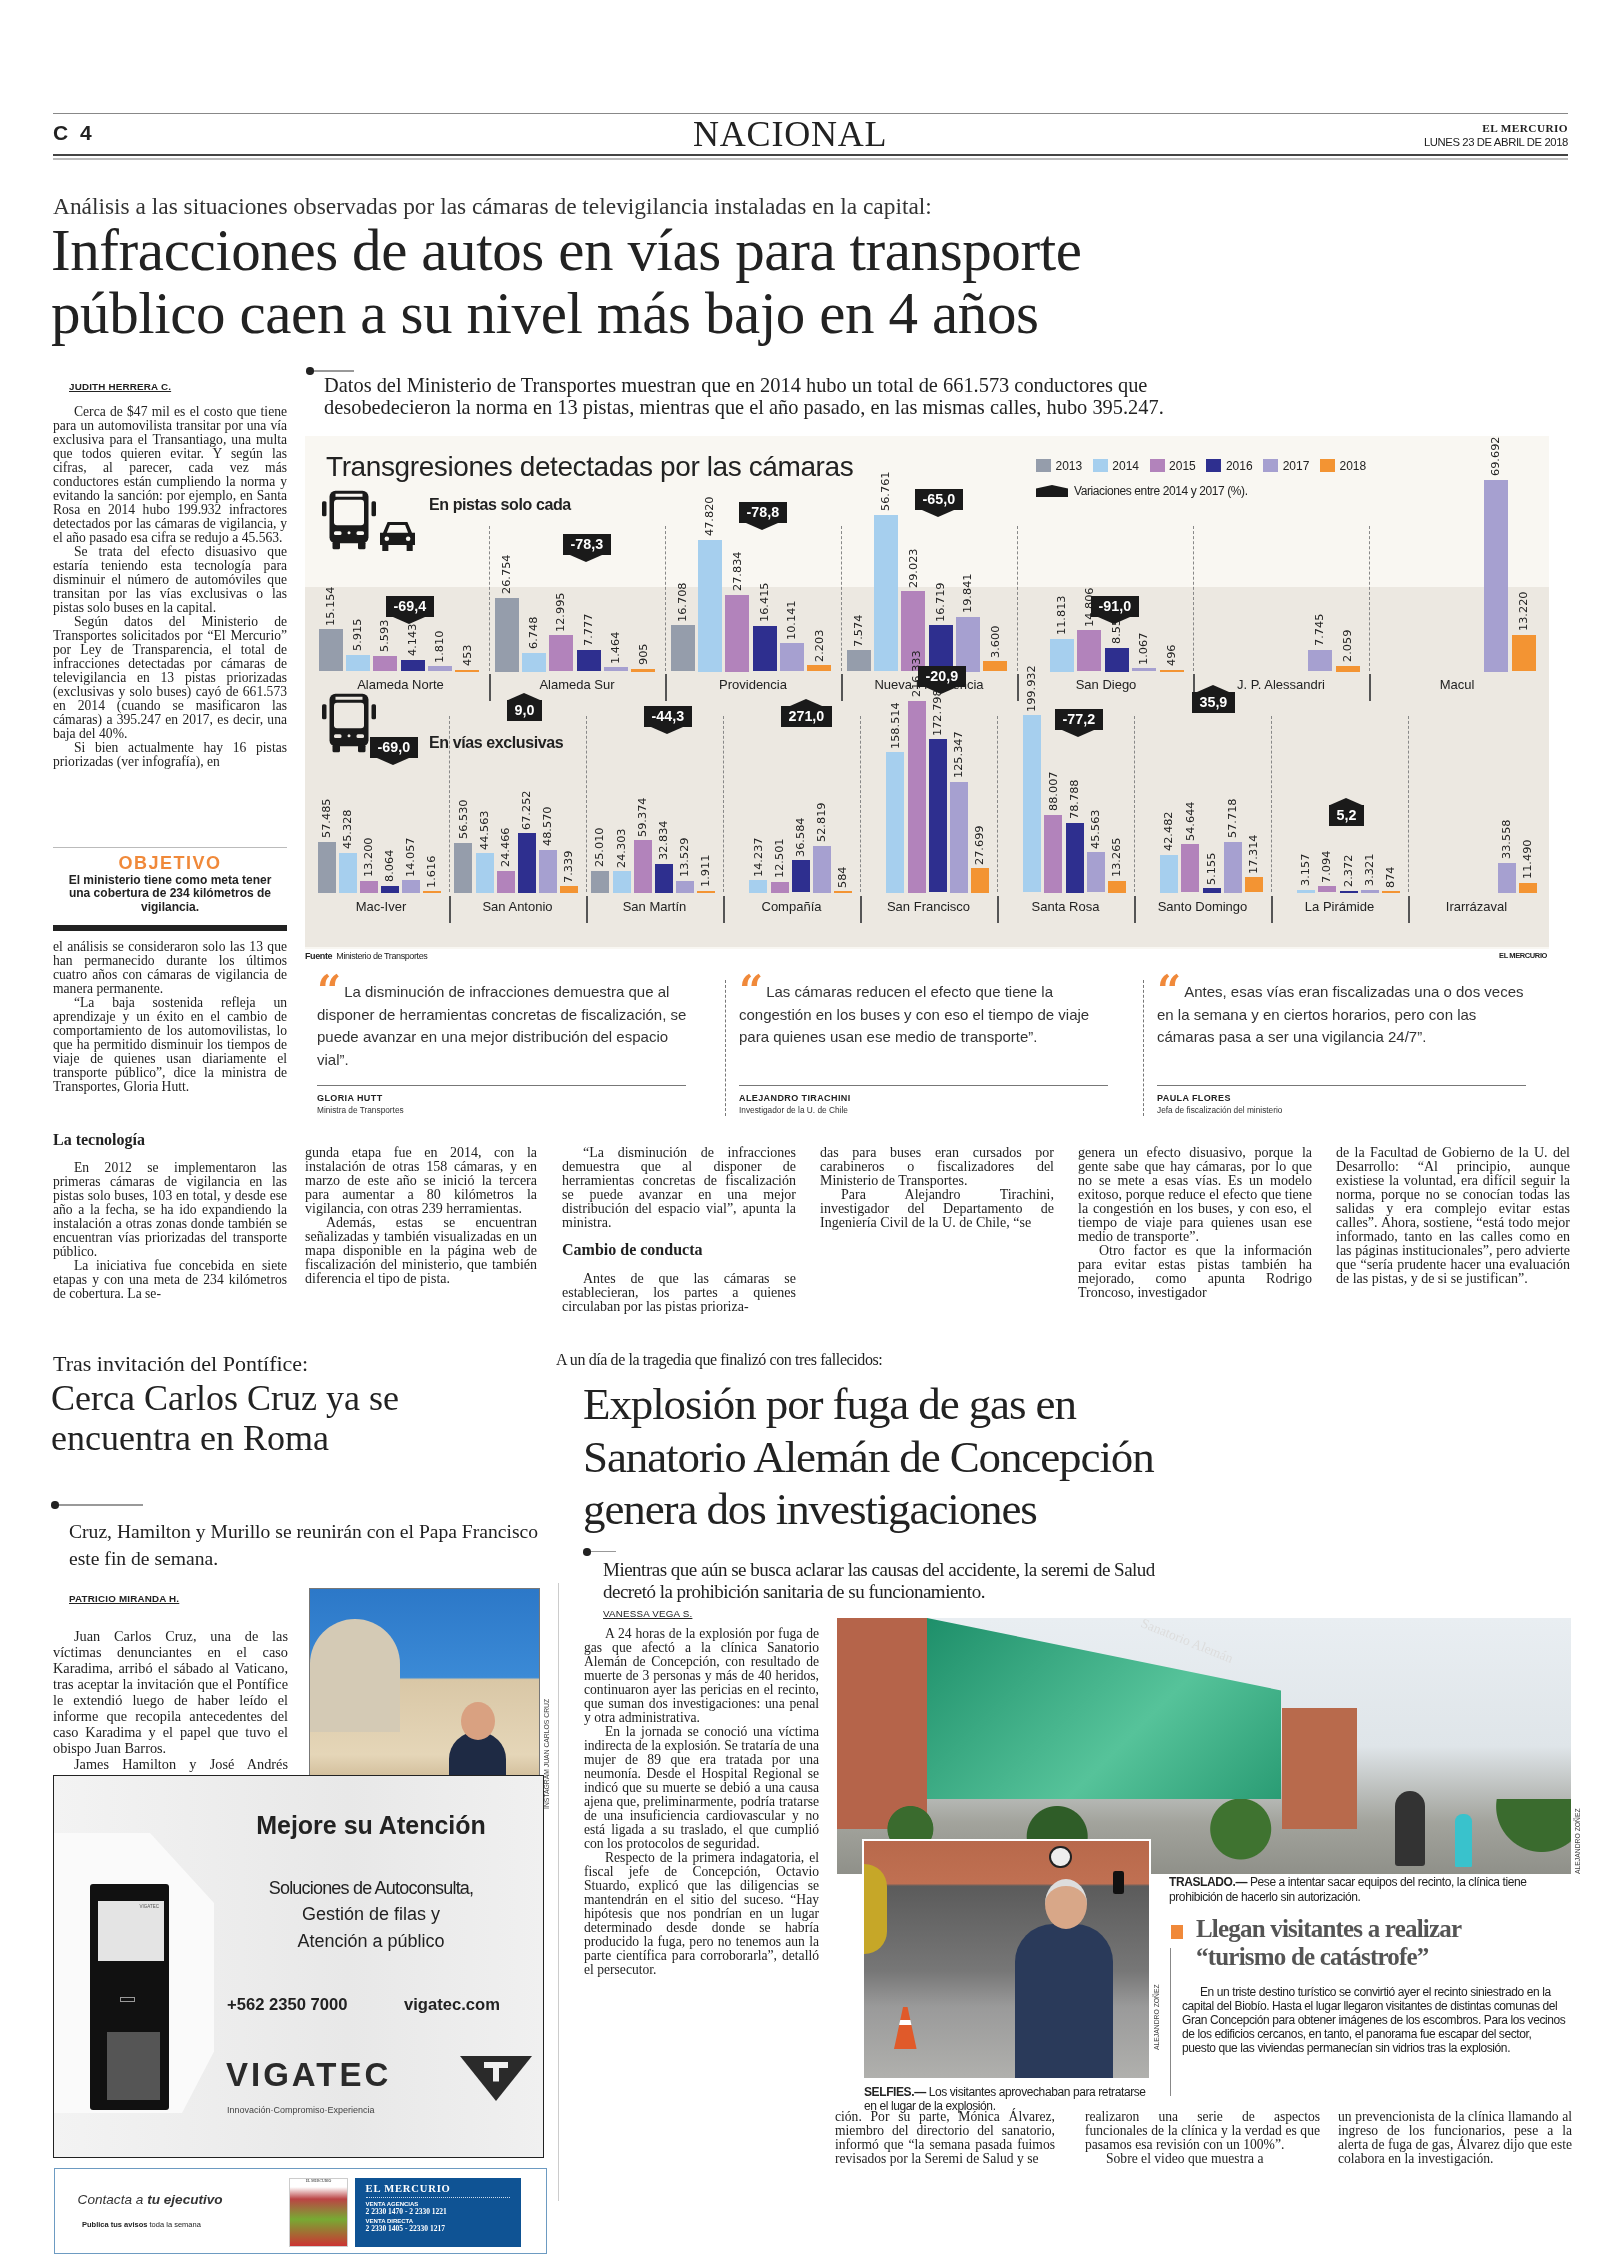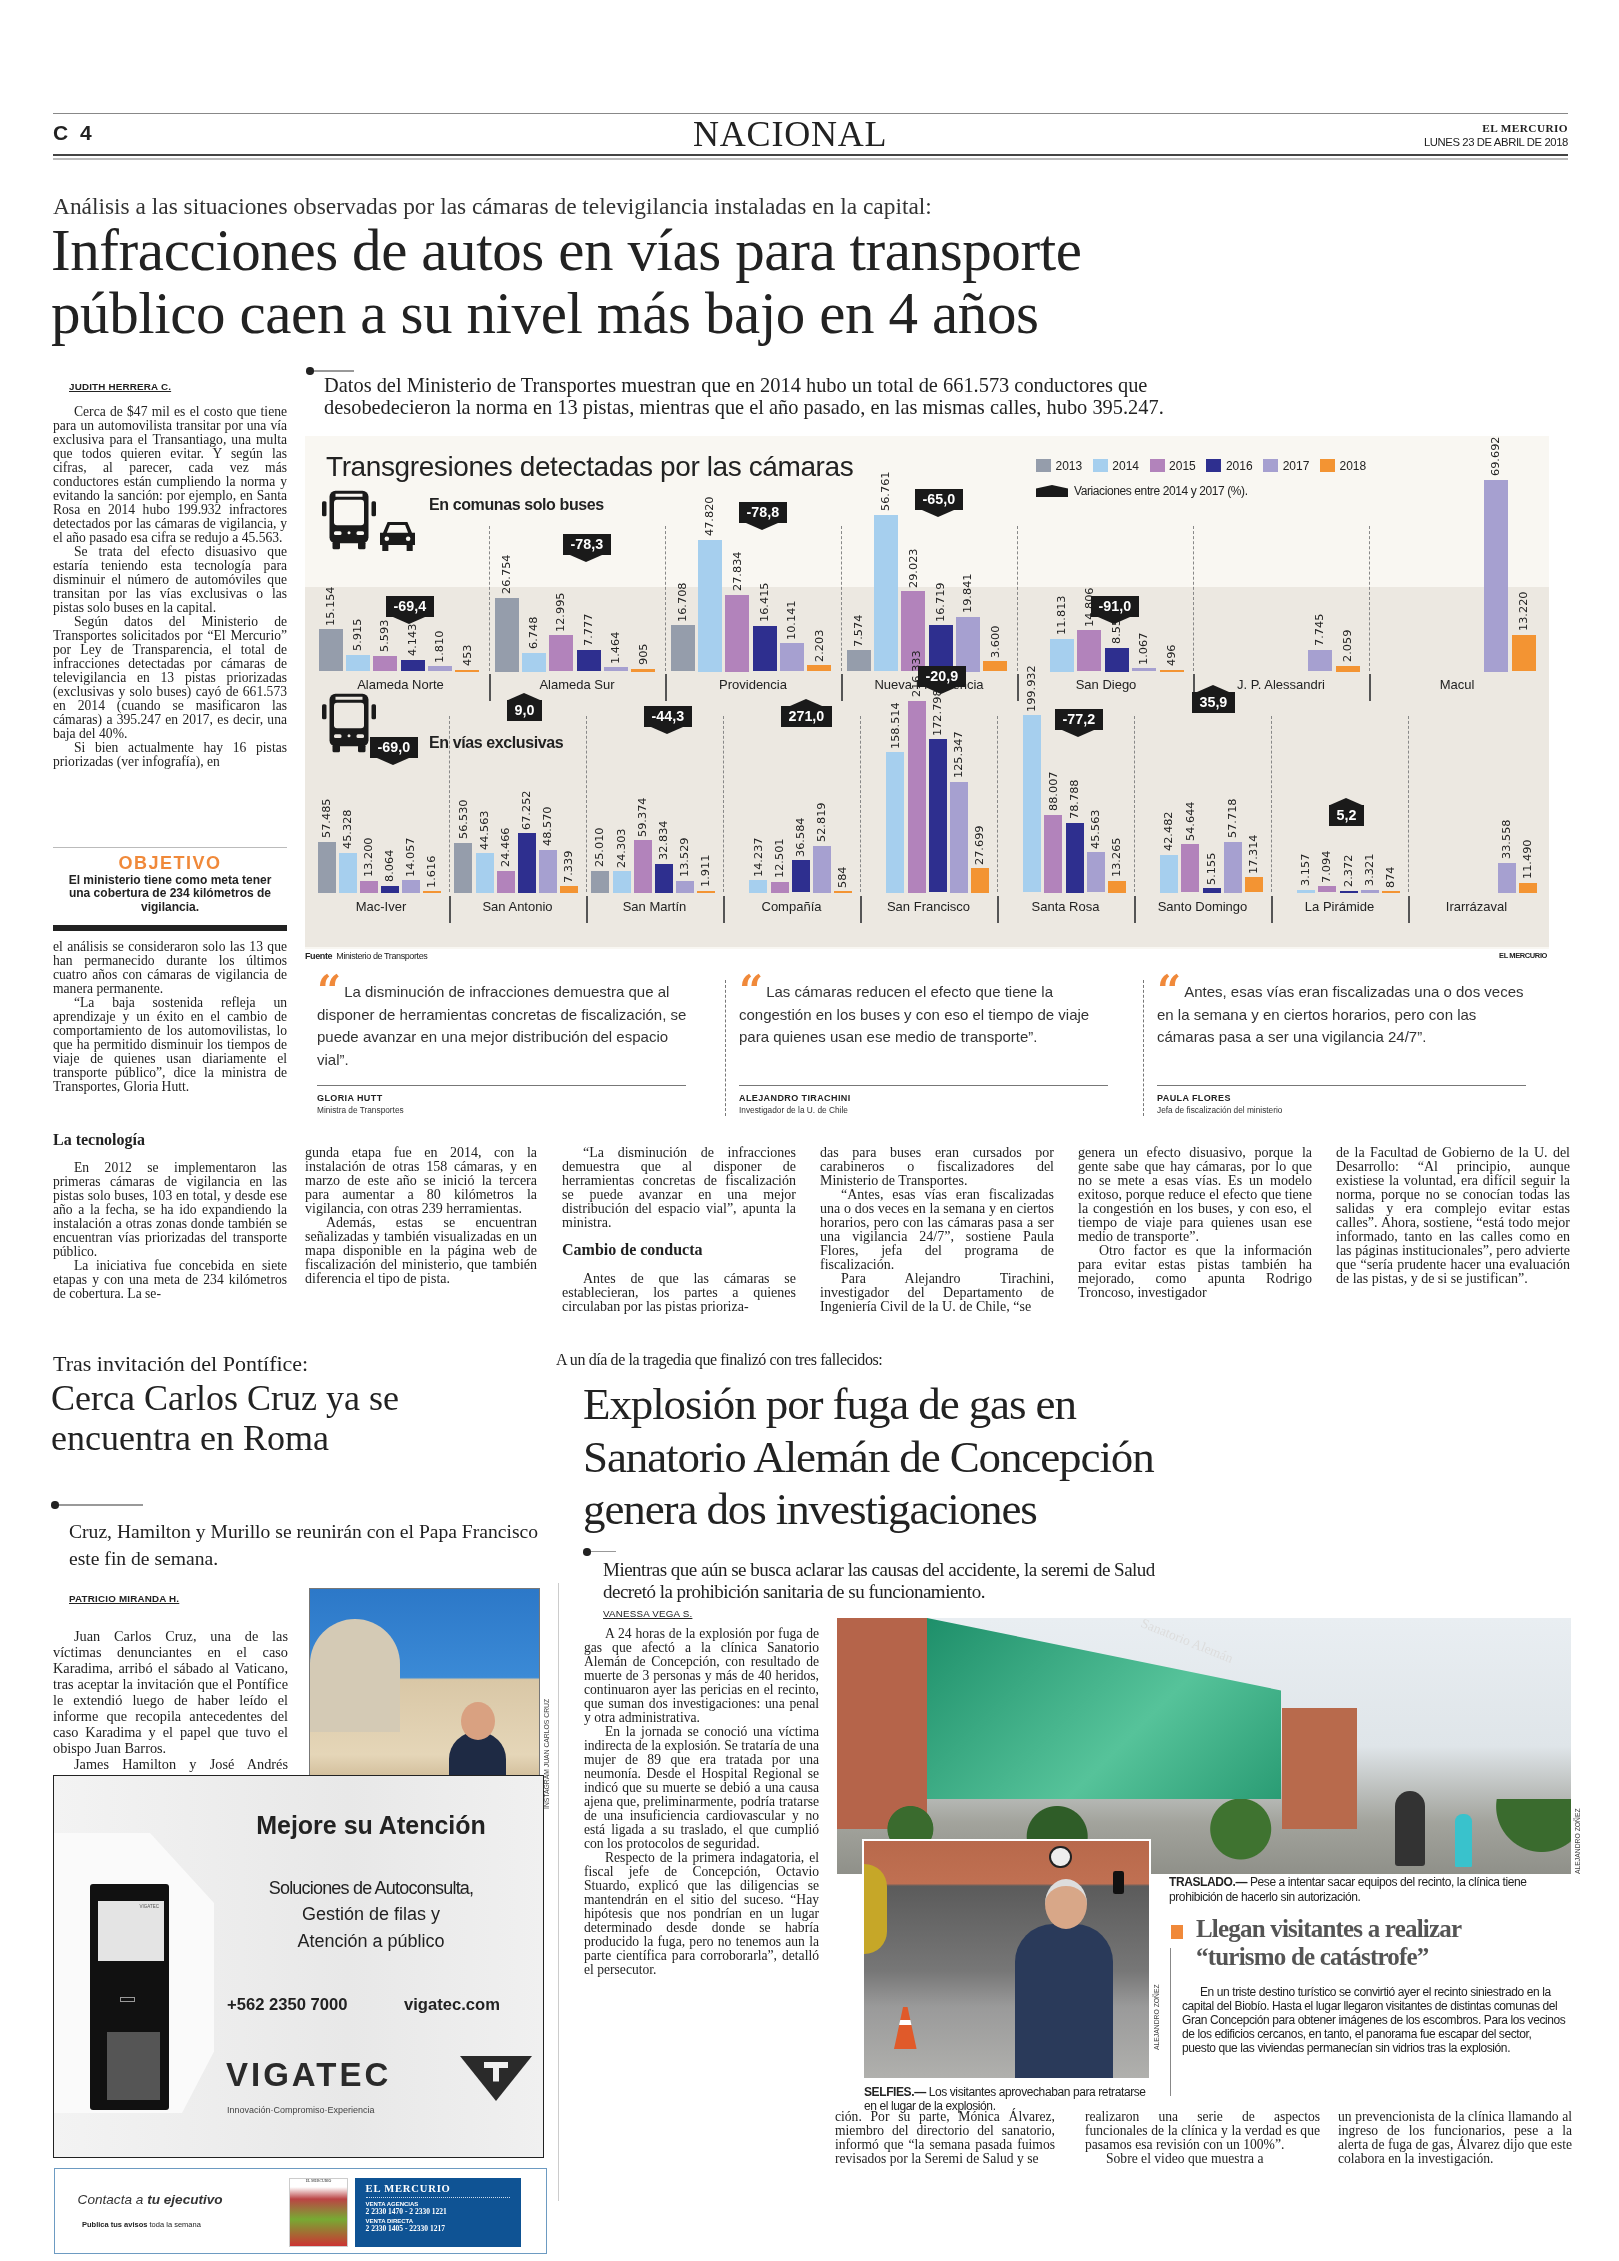--- a/index.html
+++ b/index.html
@@ -111,21 +111,21 @@
       <rect x="48" y="70" width="10" height="10" rx="2" fill="#1a1a1a"></rect>
   </svg>
   <svg class="abs" style="left:75px;top:83px" width="35" height="32" viewBox="0 0 46 42">
     <path d="M10 4 h26 l6 14 h4 v16 h-46 v-16 h4z" fill="#1a1a1a"></path>
       <path d="M13 8 h20 l4 10 h-28z" fill="#f9f7f2"></path>
     <circle cx="9" cy="26" r="3" fill="#f9f7f2"></circle>
       <circle cx="37" cy="26" r="3" fill="#f9f7f2"></circle>
     <rect x="3" y="34" width="8" height="8" fill="#1a1a1a"></rect>
       <rect x="35" y="34" width="8" height="8" fill="#1a1a1a"></rect>
   </svg>
-  <div class="abs cond" style="left:124px;top:60px;font-size:16px;font-weight:bold">En comunas solo buses</div>
+  <div class="abs cond" style="left:124px;top:60px;font-size:16px;font-weight:bold">En pistas solo cada</div>
 
   <svg class="abs" style="left:16.6px;top:256px" width="54" height="62" viewBox="0 0 72 82">
     <rect x="10" y="2" width="52" height="70" rx="8" fill="#1a1a1a"></rect>
       <rect x="16" y="14" width="40" height="34" rx="4" fill="#ece8e1"></rect>
       <rect x="18" y="6" width="36" height="4" fill="#ece8e1"></rect>
     <rect x="0" y="16" width="6" height="20" rx="2" fill="#1a1a1a"></rect>
       <rect x="66" y="16" width="6" height="20" rx="2" fill="#1a1a1a"></rect>
     <rect x="16" y="56" width="10" height="5" rx="2" fill="#ece8e1"></rect>
       <rect x="46" y="56" width="10" height="5" rx="2" fill="#ece8e1"></rect>
       <circle cx="36" cy="58" r="2" fill="#ece8e1"></circle>
@@ -378,21 +378,20 @@
 </div>
 <div class="abs col" style="left:562px;top:1146px;width:234px;font-size:14px;line-height:14px">
   <p>“La disminución de infracciones demuestra que al disponer de herramientas concretas de fiscalización se puede avanzar en una mejor distribución del espacio vial”, apunta la ministra.</p>
 </div>
 <div class="abs" style="left:562px;top:1241px;font-size:16px;font-weight:bold">Cambio de conducta</div>
 <div class="abs col" style="left:562px;top:1272px;width:234px;font-size:14px;line-height:14px">
   <p>Antes de que las cámaras se establecieran, los partes a quienes circulaban por las pistas prioriza-</p>
 </div>
 <div class="abs col" style="left:820px;top:1146px;width:234px;font-size:14px;line-height:14px">
   <p style="text-indent:0">das para buses eran cursados por carabineros o fiscalizadores del Ministerio de Transportes.</p>
-  <p>“Antes, esas vías eran fiscalizadas una o dos veces en la semana y en ciertos horarios, pero con las cámaras pasa a ser una vigilancia 24/7”, sostiene Paula Flores, jefa del programa de fiscalización.</p>
   <p>Para Alejandro Tirachini, investigador del Departamento de Ingeniería Civil de la U. de Chile, “se</p>
 </div>
 <div class="abs col" style="left:1078px;top:1146px;width:234px;font-size:14px;line-height:14px">
   <p style="text-indent:0">genera un efecto disuasivo, porque la gente sabe que hay cámaras, por lo que no se mete a esas vías. Es un modelo exitoso, porque reduce el efecto que tiene la congestión en los buses, y con eso, el tiempo de viaje para quienes usan ese medio de transporte”.</p>
   <p>Otro factor es que la información para evitar estas pistas también ha mejorado, como apunta Rodrigo Troncoso, investigador</p>
 </div>
 <div class="abs col" style="left:1336px;top:1146px;width:234px;font-size:14px;line-height:14px">
   <p style="text-indent:0">de la Facultad de Gobierno de la U. del Desarrollo: “Al principio, aunque existiese la voluntad, era difícil seguir la norma, porque no se conocían todas las salidas y era complejo evitar estas calles”. Ahora, sostiene, “está todo mejor informado, tanto en las calles como en las páginas institucionales”, pero advierte que “sería prudente hacer una evaluación de las pistas, y de si se justifican”.</p>
 </div>
 

